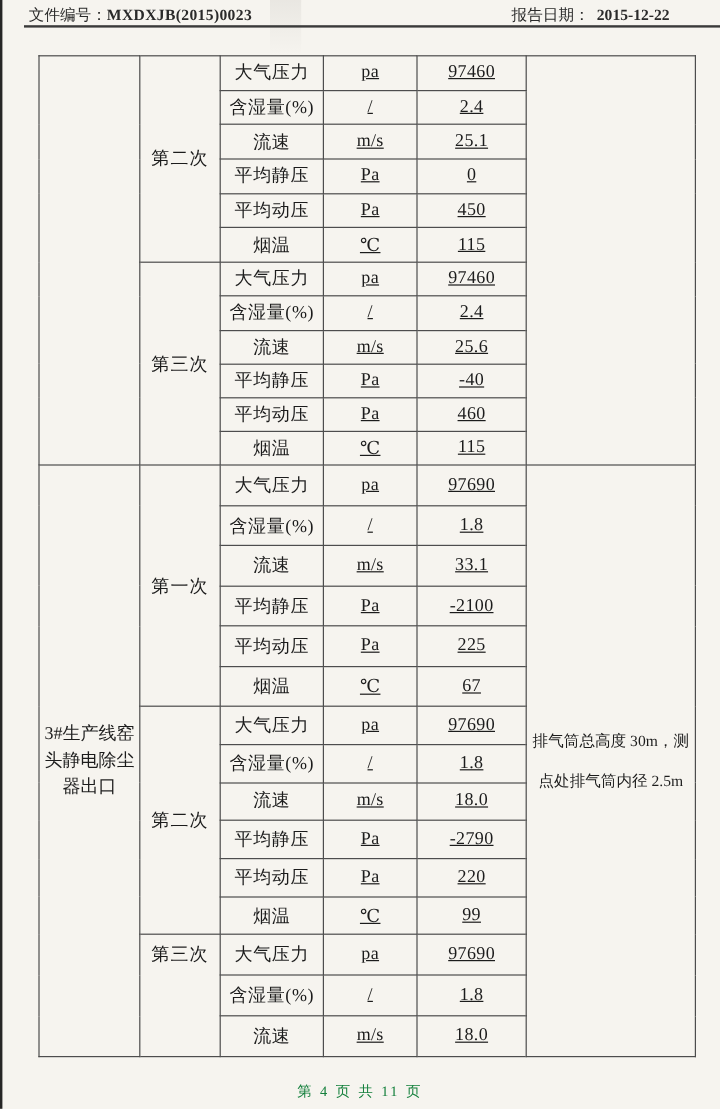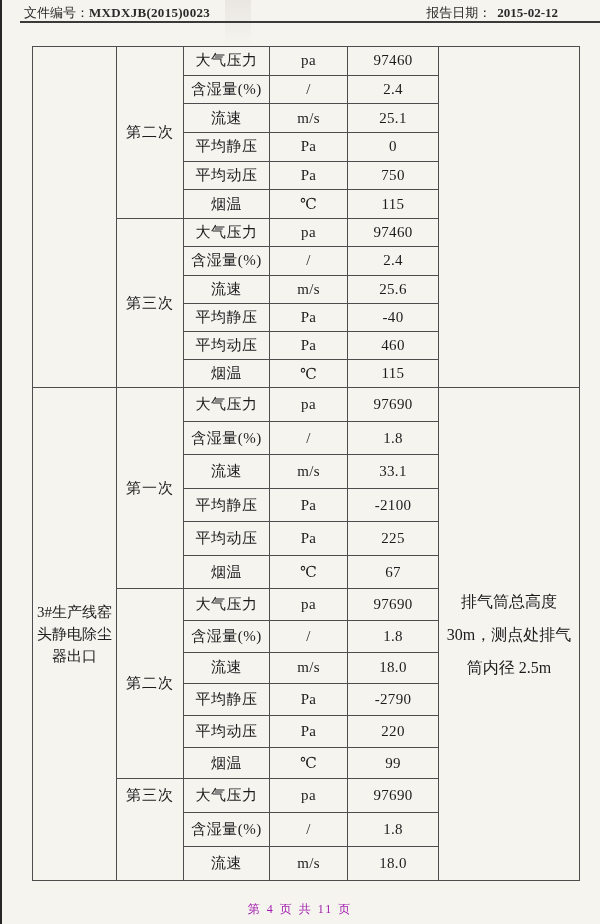--- a/index.html
+++ b/index.html
@@ -56,48 +56,49 @@
   }
   td.trial-cell{letter-spacing:1px;}
   td.trial-cell.trial-top{
     vertical-align:top;
     padding-top:7px;
   }
   td.parameter-cell{letter-spacing:0.5px;}
   td.unit-cell,td.value-cell{
     font-family:"Liberation Serif","DejaVu Serif",serif;
     letter-spacing:0.3px;
+    text-decoration:underline;
   }
   td.remark-cell{
     vertical-align:top;
     padding:2px 3px 0 3px;
     line-height:33px;
-    font-size:16px;
+    font-size:13px;
   }
   
   .footer{
     position:absolute;left:0;right:0;top:901px;
     text-align:center;
     font-size:12px;
-    color:#a21caf;
+    color:#15803d;
     letter-spacing:2px;
   }
 </style>
 </head>
 <body>
 
 <div class="scan-edge"></div>
 <div class="scan-smudge"></div>
 
 <div class="header">
   <div class="left">
     <span>文件编号：</span><span class="value">MXDXJB(2015)0023</span>
   </div>
   <div class="right">
-    <span>报告日期：</span><span class="date-value">2015-02-12</span>
+    <span>报告日期：</span><span class="date-value">2015-12-22</span>
   </div>
 </div>
 <div class="header-rule"></div>
 
 <table class="meas">
   <colgroup>
     <col style="width:84px">
     <col style="width:67px">
     <col style="width:86px">
     <col style="width:78px">
@@ -124,21 +125,21 @@
         <td class="value-cell">25.1</td>
       </tr>
       <tr style="height: 28.7px;">
         <td class="parameter-cell">平均静压</td>
         <td class="unit-cell">Pa</td>
         <td class="value-cell">0</td>
       </tr>
       <tr style="height: 28.7px;">
         <td class="parameter-cell">平均动压</td>
         <td class="unit-cell">Pa</td>
-        <td class="value-cell">750</td>
+        <td class="value-cell">450</td>
       </tr>
       <tr style="height: 28.7px;">
         <td class="parameter-cell">烟温</td>
         <td class="unit-cell">℃</td>
         <td class="value-cell">115</td>
       </tr>
       <tr style="height: 28.2px;">
         <td class="trial-cell" rowspan="6">第三次</td>
         <td class="parameter-cell">大气压力</td>
         <td class="unit-cell">pa</td>

